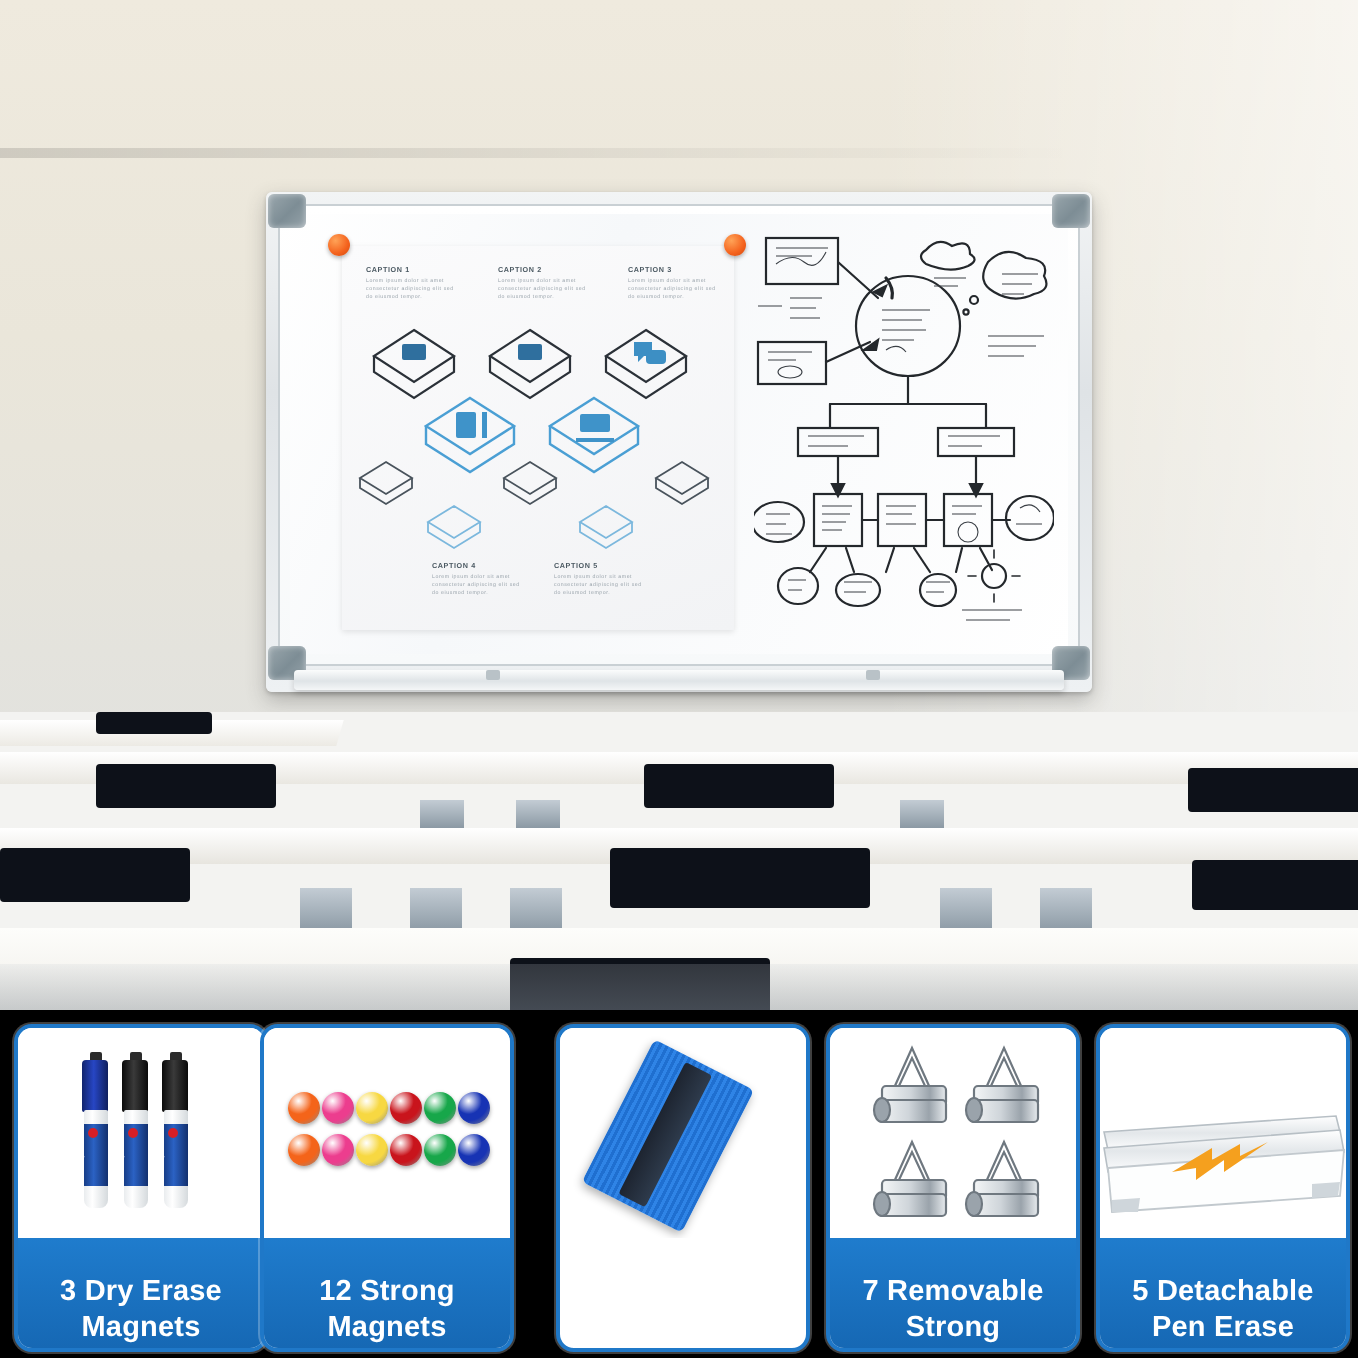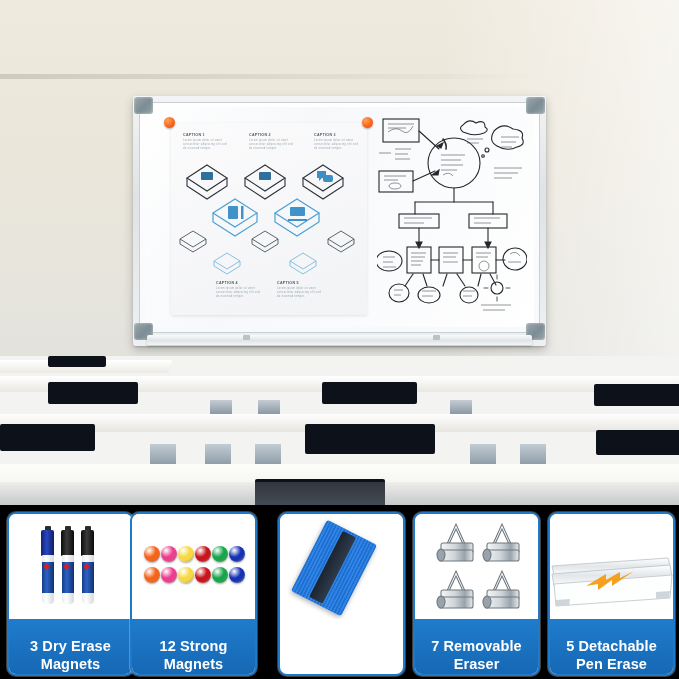--- a/index.html
+++ b/index.html
@@ -450,21 +450,21 @@
           <g transform="translate(68,55)">
             <path d="M10 22 L19 2 L28 22"></path>
             <path d="M12 22 L19 7 L26 22"></path>
             <rect x="4" y="21" width="32" height="10" rx="2" fill="url(#met)"></rect>
             <rect x="2" y="28" width="34" height="11" rx="2" fill="url(#met)"></rect>
             <ellipse cx="4" cy="33" rx="4" ry="6" fill="#9aa3ab"></ellipse>
           </g>
         </g>
       </svg>
       <div class="card-label">
-        <span><span>7 Removable</span><br><span>Eraser</span></span>
+        <span><span>7 Removable</span><br><span>Strong</span></span>
       </div>
     </div>
 
     <div class="card" style="left:548px;">
       <svg class="card-pic" viewBox="0 0 123 105">
         <defs>
           <linearGradient id="tray" x1="0" y1="0" x2="0" y2="1">
             <stop offset="0" stop-color="#ffffff"></stop>
               <stop offset=".5" stop-color="#e3e7ea"></stop>
             <stop offset="1" stop-color="#fbfcfd"></stop>

